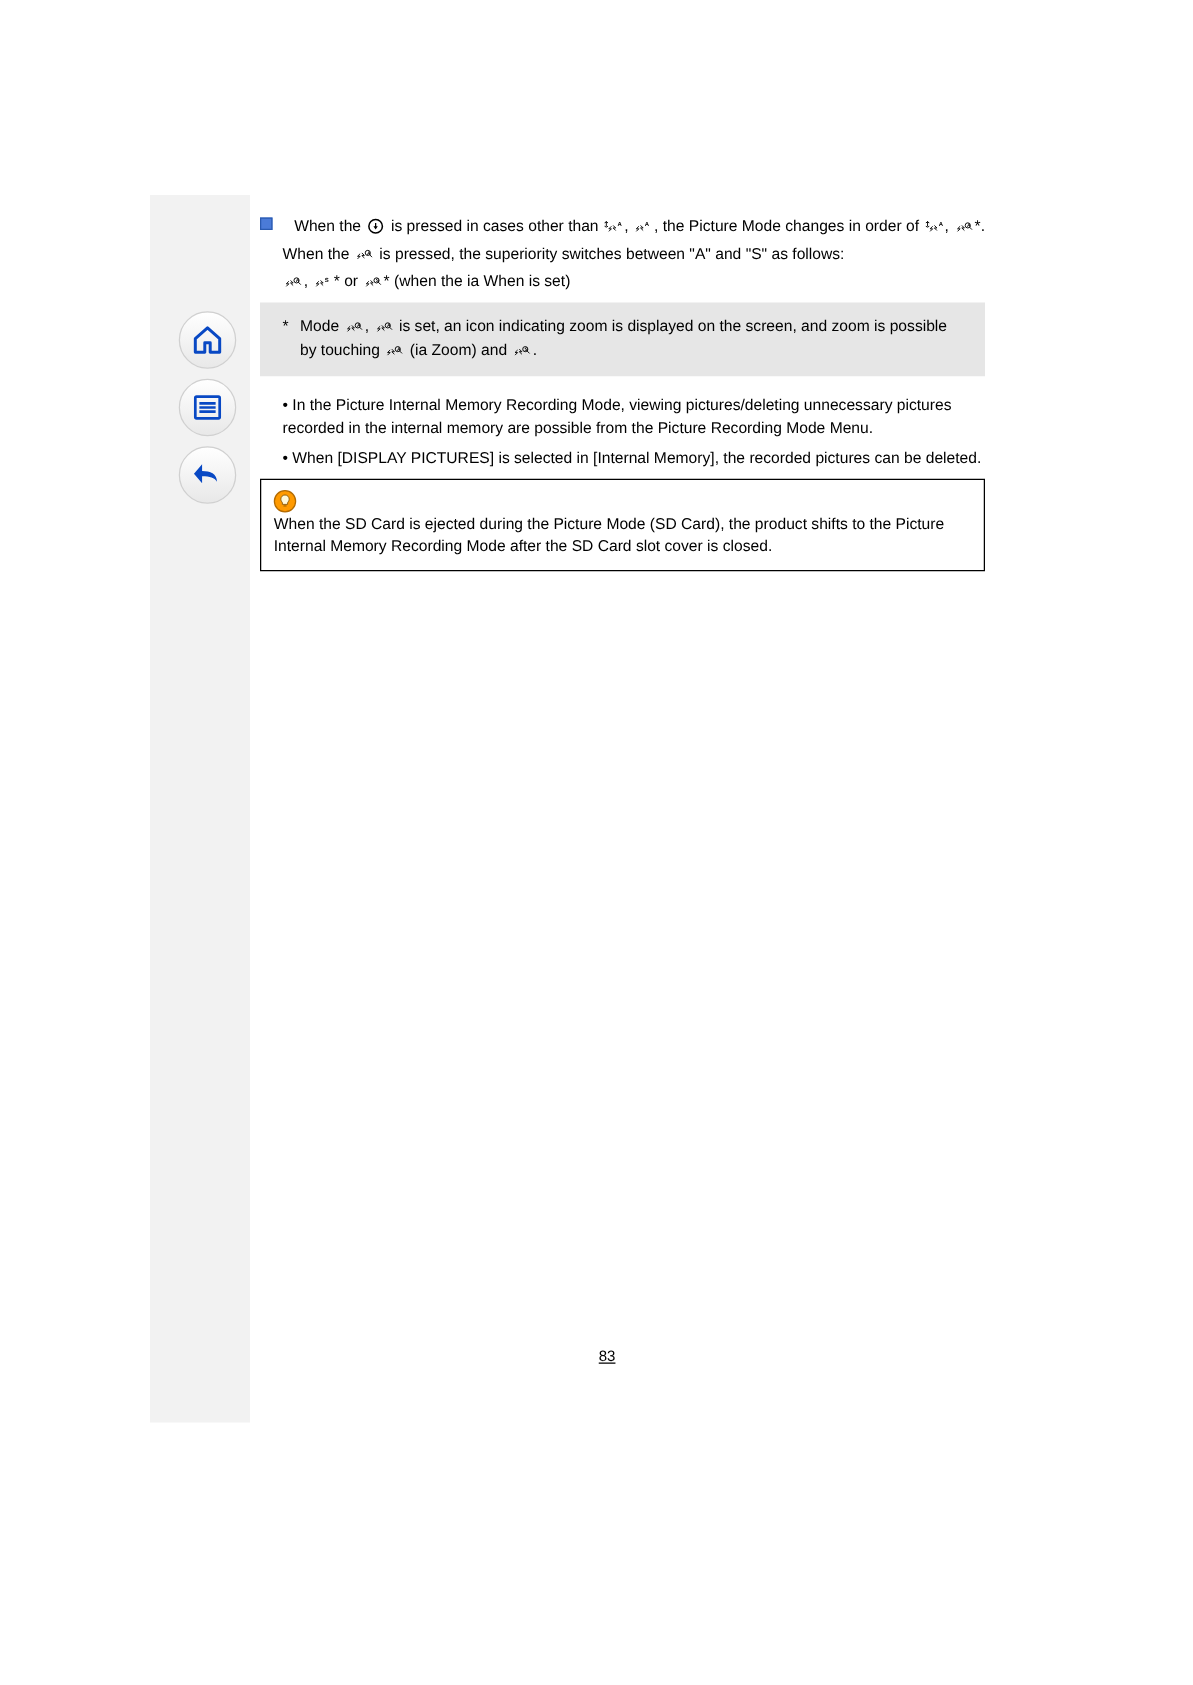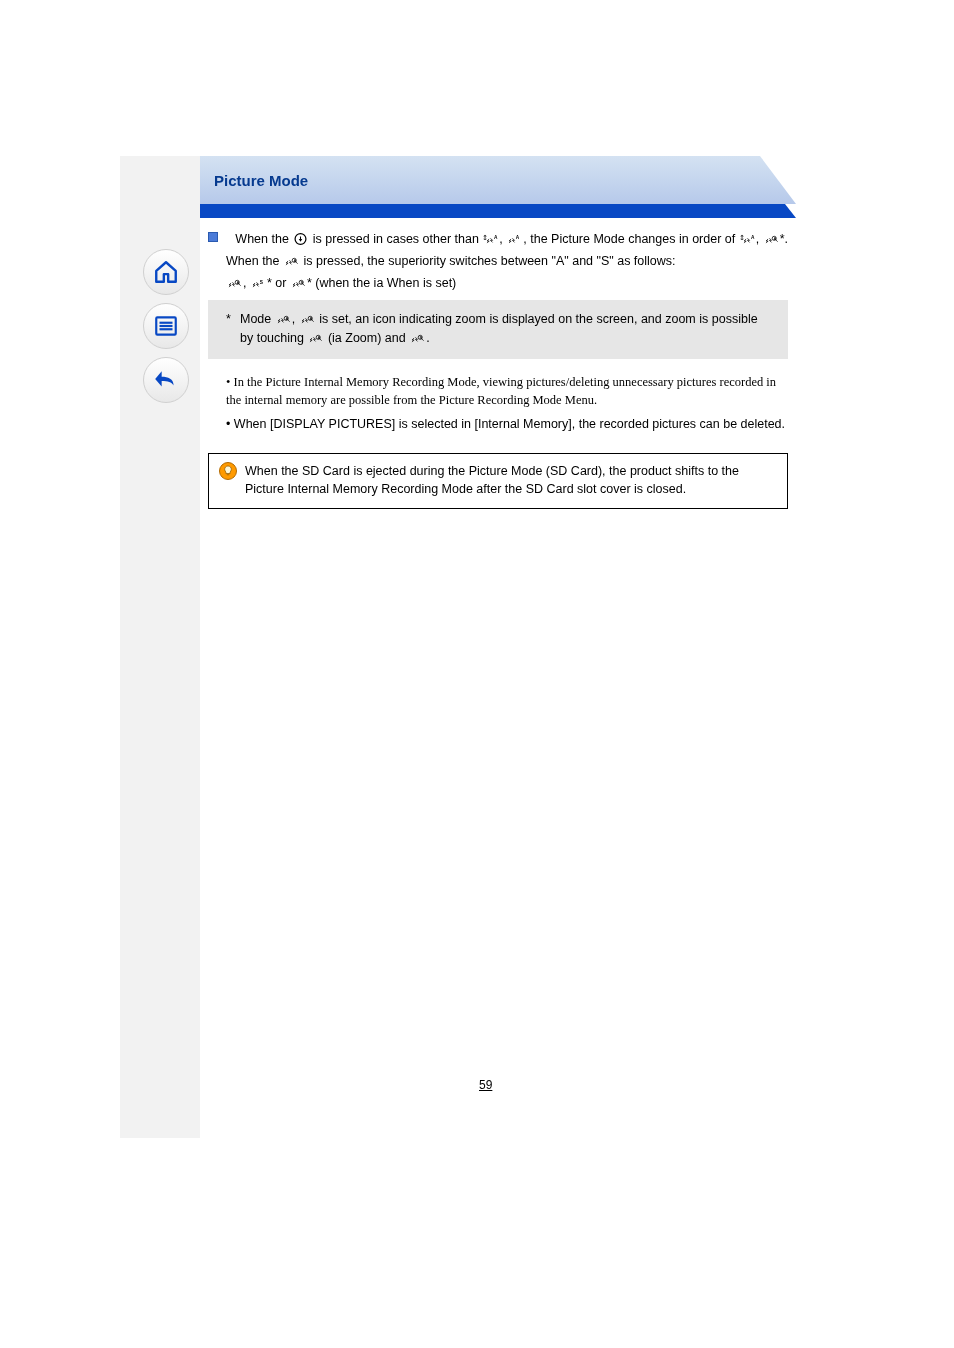--- a/index.html
+++ b/index.html
@@ -153,23 +153,24 @@
   .asterisk-star {
     width: 14px;
     flex-shrink: 0;
   }
   .asterisk-text {
     flex: 1;
   }
   .tip-box {
     border: 1px solid #000;
     padding: 8px 12px 10px 10px;
-    margin-top: 20px;
+    margin-top: 8px;
     display: flex;
     line-height: 1.45;
+    flex-direction: column;
   }
   .tip-icon {
     width: 26px;
     flex-shrink: 0;
   }
   .tip-icon-inner {
     width: 18px;
     height: 18px;
     border-radius: 9px;
     background: #ff9a00;
@@ -219,26 +220,20 @@
     </div>
     <div class="nav-btn">
       <svg viewBox="0 0 24 24">
           <path d="M8 4 L8 9 C14 9 19 11 19 17 C17 14 14 13 8 13 L8 18 L2 11 Z" fill="#0848c4"></path>
         </svg>
     </div>
   </div>
 
   <div class="content">
 
-    <div class="banner">
-      <div class="banner-top">
-          <span>Picture Mode</span>
-        </div>
-      <div class="banner-bottom"></div>
-    </div>
 
     <div class="section">
 
       <div class="row-with-bullet">
         <div class="bullet-sq"></div>
         <div class="flow-text">
           <span>When the </span><span class="inline-icon"><svg viewBox="0 0 16 16">
                 <circle cx="8" cy="8" r="6.2" fill="none" stroke="#000" stroke-width="1.4"></circle>
                 <path d="M8 5 L10 8 L8.6 8 L8.6 11 L7.4 11 L7.4 8 L6 8 Z" fill="#000" transform="rotate(180 8 8)"></path>
               </svg></span><span> is pressed in cases other than </span><span class="inline-icon"><svg viewBox="0 0 22 14">
@@ -311,21 +306,21 @@
                   <path d="M3 13 L6 10 L3 10 L6 7 M8 6 L11 9 L8 9 L11 12" fill="none" stroke="#000" stroke-width="1.1"></path>
                   <circle cx="15" cy="6" r="3" fill="none" stroke="#000" stroke-width="1.1"></circle>
                   <line x1="17" y1="8" x2="20" y2="11" stroke="#000" stroke-width="1.1"></line>
                   <text x="14" y="8" font-size="6" font-weight="bold">S</text>
                 </svg></span><span>.</span>
           </div>
         </div>
       </div>
 
 
-      <div class="subrow" style="margin-top:8px;font-family:Liberation Serif, serif;">
+      <div class="subrow" style="margin-top:8px;">
         • <span>In the Picture Internal Memory Recording Mode, viewing pictures/deleting unnecessary pictures recorded in the internal memory are possible from the Picture Recording Mode Menu.</span>
       </div>
       <div class="subrow" style="margin-top:6px;">
         • <span>When [DISPLAY PICTURES] is selected in [Internal Memory], the recorded pictures can be deleted.</span>
       </div>
 
       <div class="tip-box">
         <div class="tip-icon">
           <div class="tip-icon-inner">
             <svg viewBox="0 0 12 14">
@@ -333,15 +328,15 @@
                 <line x1="4.5" y1="11.5" x2="7.5" y2="11.5" stroke="#805000" stroke-width="0.8"></line>
               </svg>
           </div>
         </div>
         <div class="tip-text">When the SD Card is ejected during the Picture Mode (SD Card), the product shifts to the Picture Internal Memory Recording Mode after the SD Card slot cover is closed.</div>
       </div>
 
     </div>
   </div>
 
-  <div class="page-num"><span class="uline">59</span></div>
+  <div class="page-num"><span class="uline">83</span></div>
 
 </div>
 
 </body></html>

